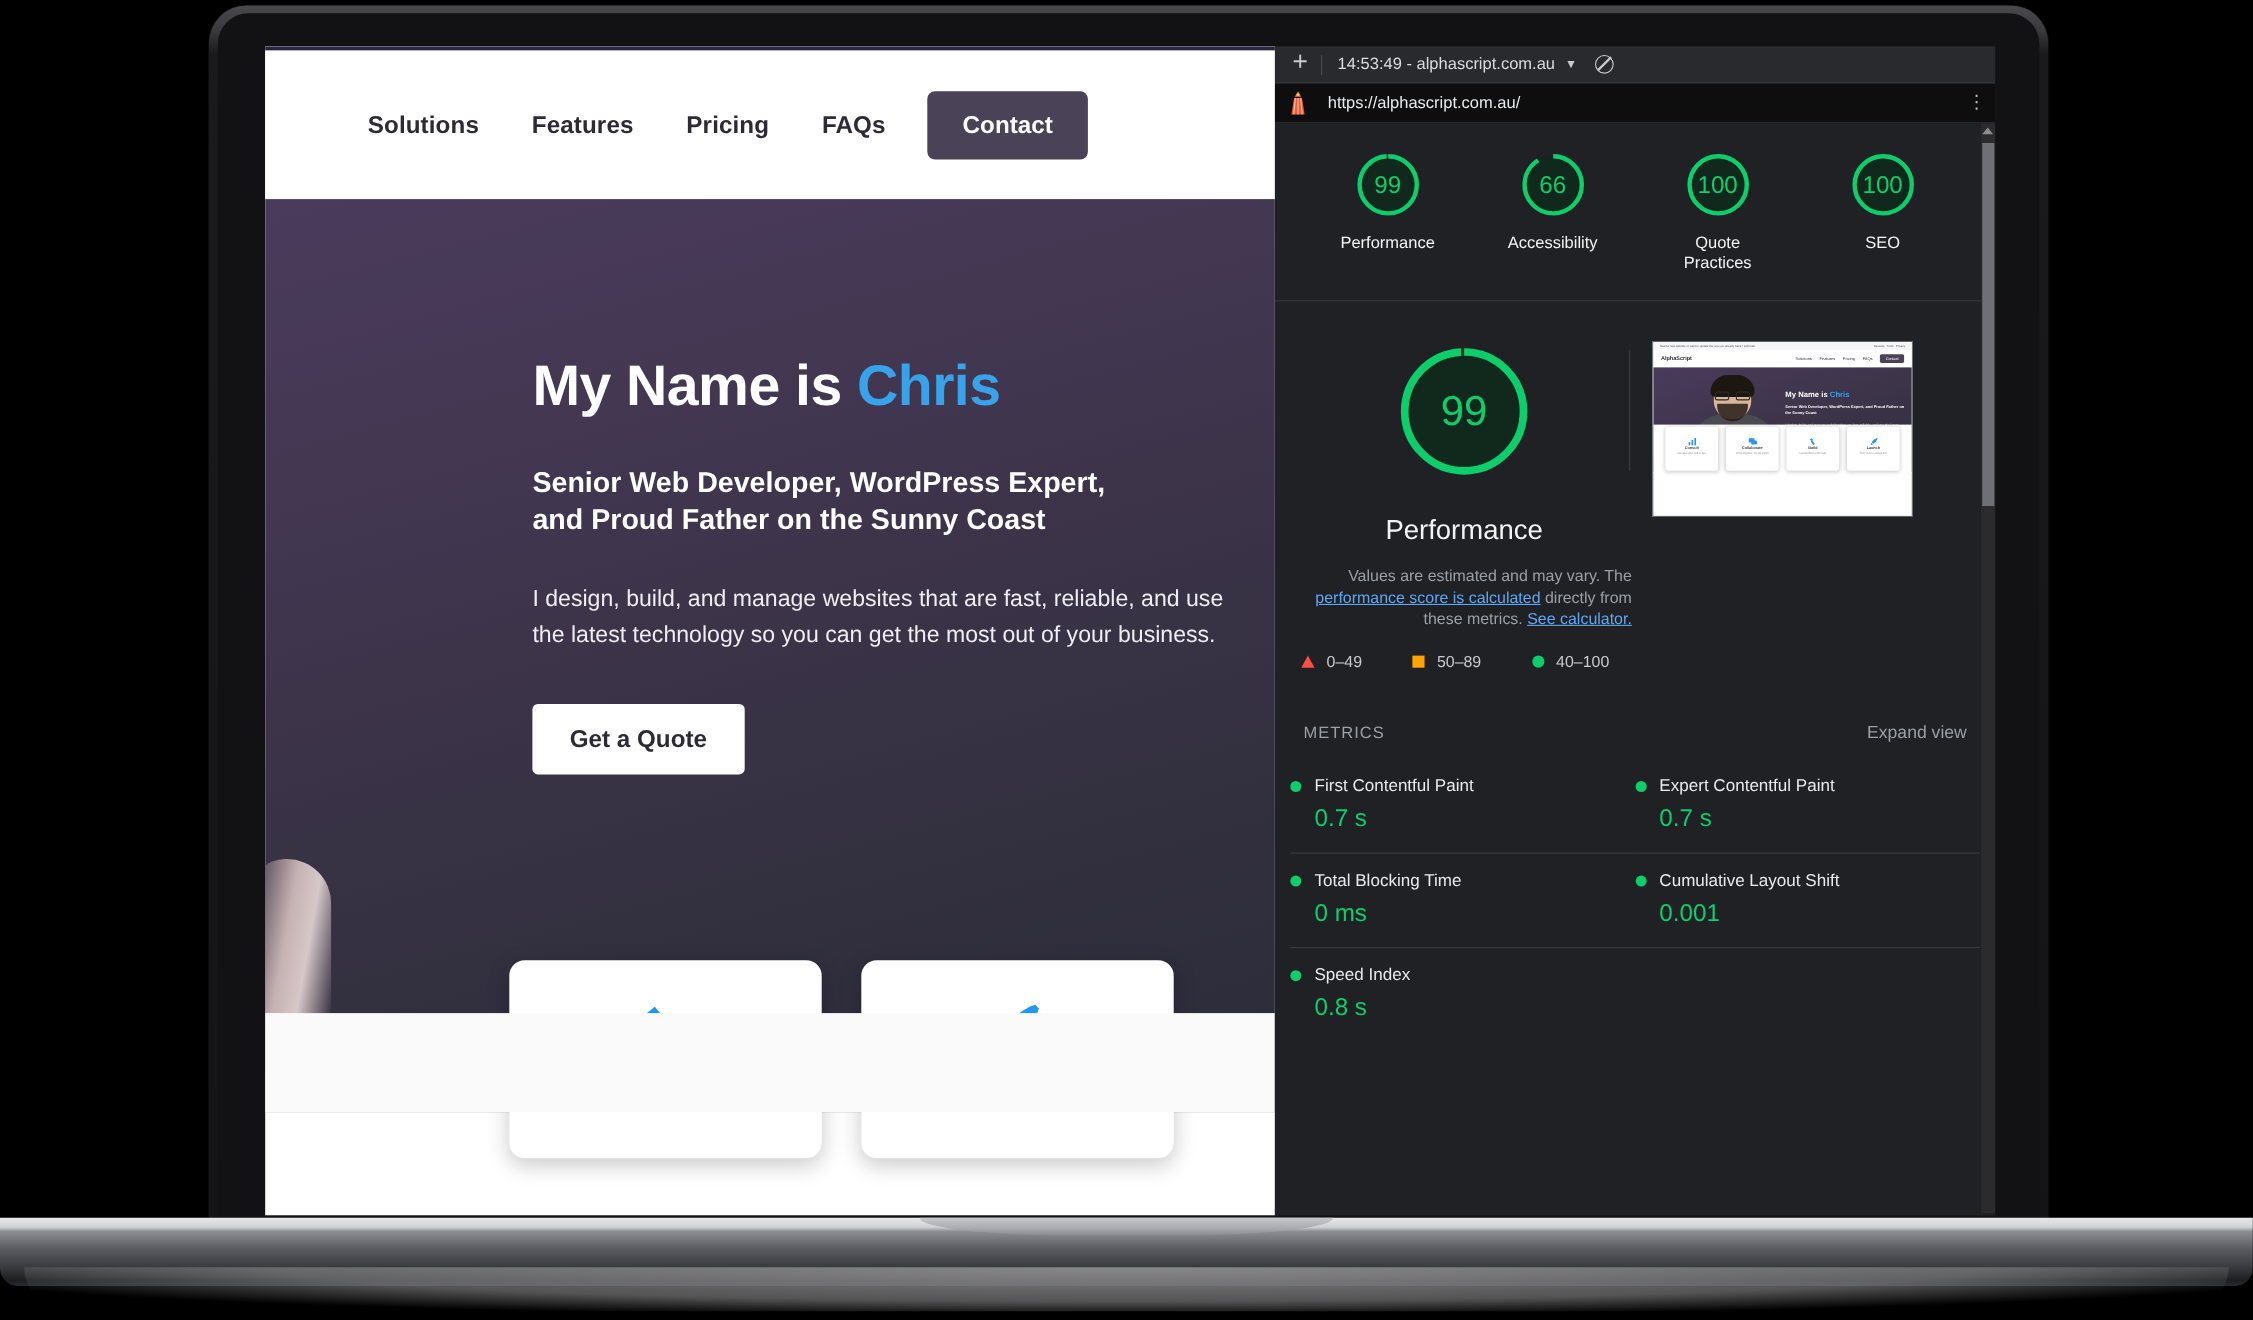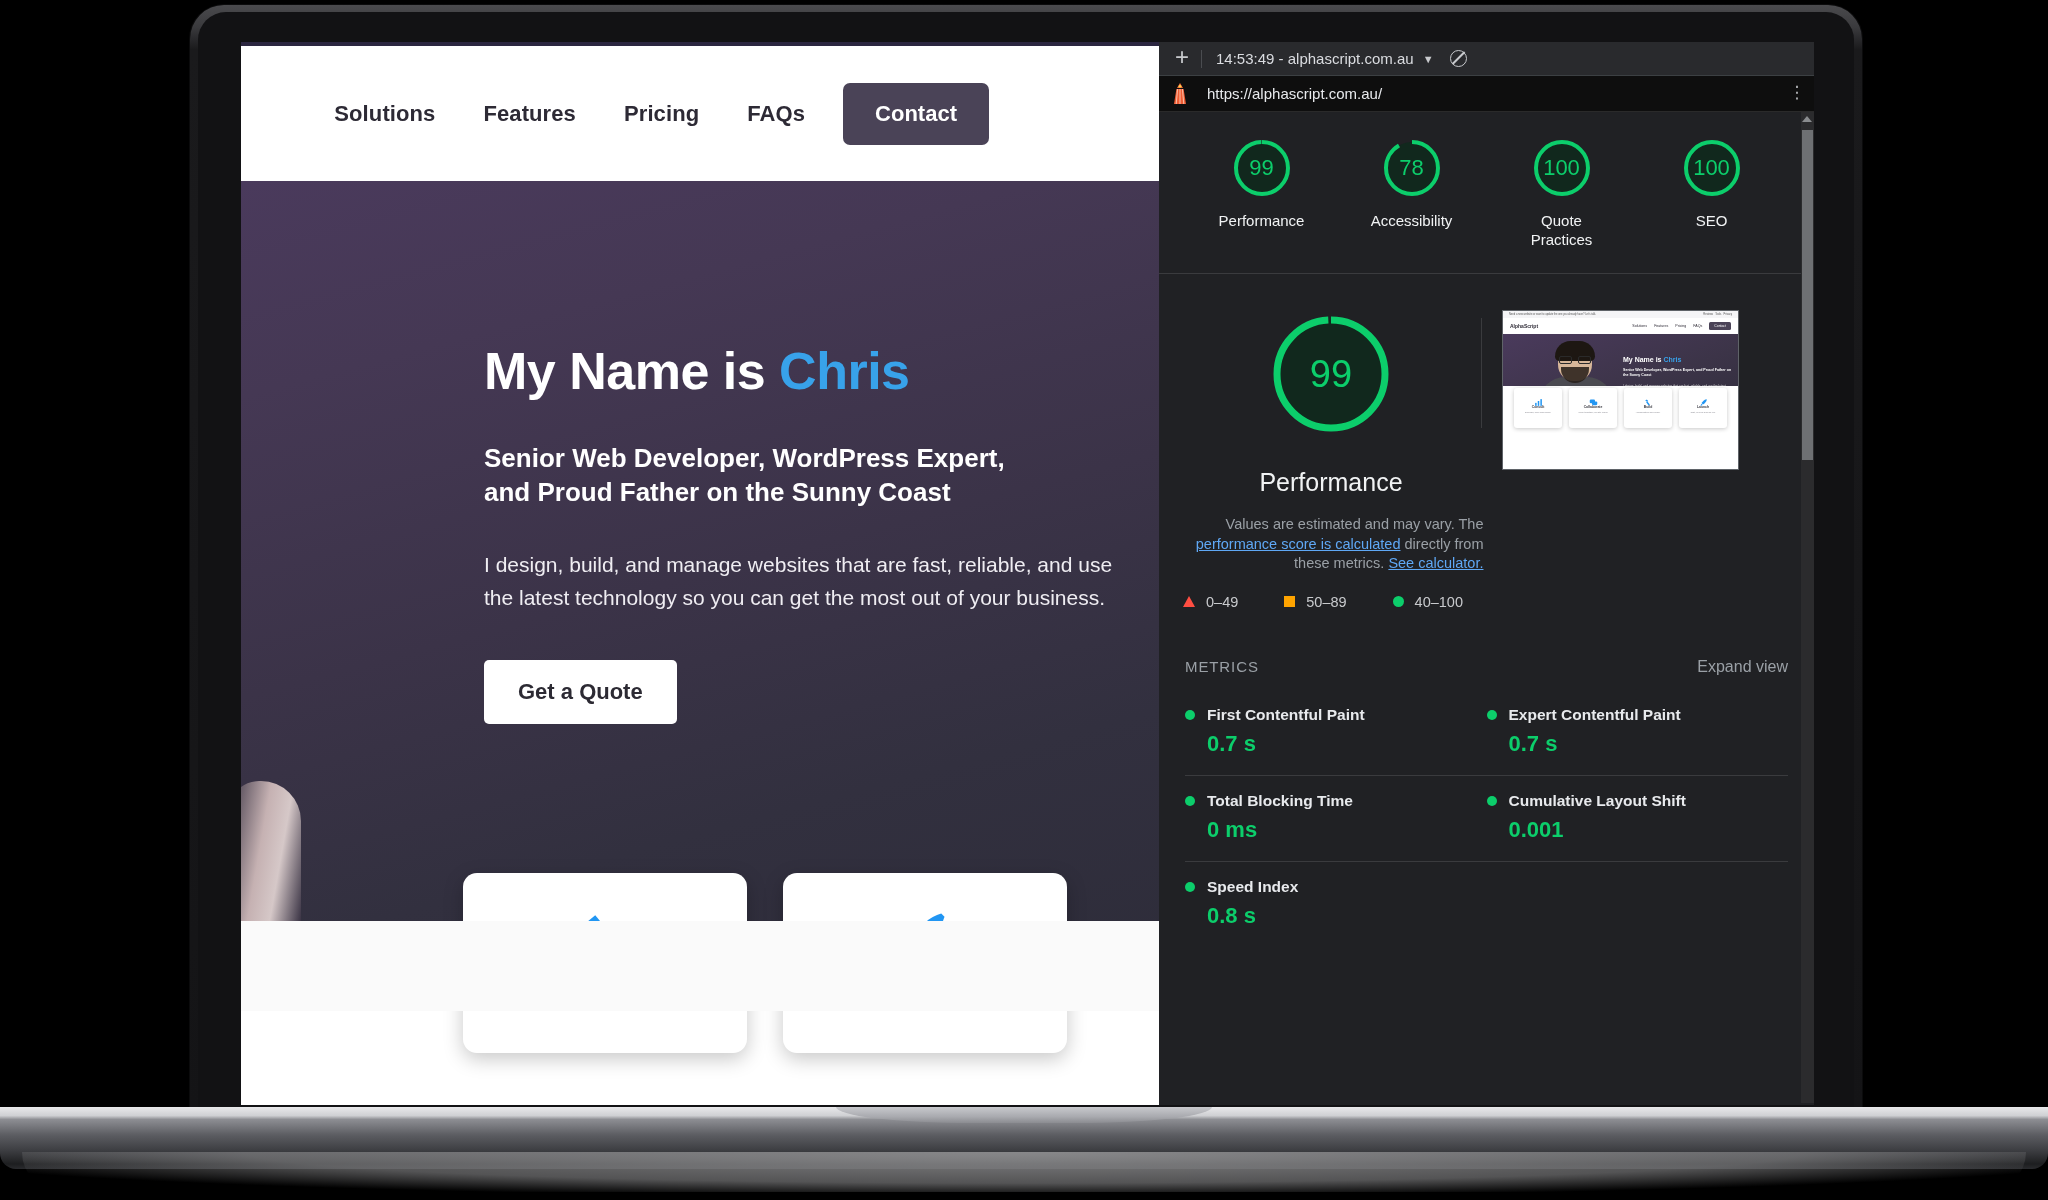--- a/index.html
+++ b/index.html
@@ -49,21 +49,21 @@
               padding:0 24px; cursor:pointer; }
   .nav-cta { font-size:22px; font-weight:700; color:#ffffff; background:#4a4357;
              padding:18px 32px; border-radius:7px; margin-left:14px; cursor:pointer; }
 
   #site-hero { position:relative; height:830px;
                background:linear-gradient(165deg,#4a3a5c 0%, #453854 20%, #3b3348 48%, #32303f 72%, #2d2c39 100%); }
   #hero-person { position:absolute; left:-12px; bottom:0; width:72px; height:230px;
                  background:linear-gradient(100deg,#3c3545 0%,#cdb8b8 38%,#ded0cf 58%,#3a3344 86%);
                  border-radius:30px 40px 0 0; opacity:.95; }
   #hero-text { position:absolute; left:243px; top:140px; width:640px; }
-  #hero-title { font-size:52px; font-weight:800; color:#fff; letter-spacing:-0.5px;margin-top:20px; }
+  #hero-title { font-size:52px; font-weight:800; color:#fff; letter-spacing:-0.5px; }
   #hero-title .accent { color:#38a2ea; }
   #hero-sub { margin-top:40px; font-size:26px; line-height:1.32; font-weight:700; color:#fff; }
   #hero-body { margin-top:38px; font-size:21px; line-height:1.58; color:#efedf2; font-weight:400; }
   #hero-cta { margin-top:46px; display:inline-block; background:#fff; color:#2c2a33;
               font-size:22px; font-weight:600; padding:19px 34px; border-radius:5px; cursor:pointer; }
 
   #feature-cards { position:absolute; left:222px; bottom:-42px; display:flex; gap:36px; }
   .feature-card { width:284px; height:180px; background:#fff; border-radius:14px;
                   box-shadow:0 6px 20px rgba(0,0,0,.22);
                   display:flex; flex-direction:column; align-items:center; padding-top:34px; cursor:pointer; }
@@ -169,21 +169,21 @@
   .legend-tri { width:0;height:0;border-left:6px solid transparent;border-right:6px solid transparent;
                 border-bottom:11px solid #ff4e42; margin-right:11px; }
   .legend-sq { width:11px;height:11px;background:#ffa400; margin-right:11px; }
   .legend-ci { width:11px;height:11px;background:#0cce6b;border-radius:50%; margin-right:11px; }
 
   #metrics-head { display:flex; justify-content:space-between; align-items:baseline;
                   padding:48px 26px 0 26px; }
   #metrics-title { font-size:15px; color:#9aa0a6; letter-spacing:.9px; }
   #metrics-expand { font-size:16px; color:#9aa0a6; cursor:pointer; }
   #metrics-grid { display:grid; grid-template-columns:1fr 1fr; 
-                  padding:0 26px; margin-top:14px;font-weight:bold; }
+                  padding:0 14px; margin-top:14px; }
   .metric { padding:16px 0 18px 0; border-bottom:1px solid #3a3b3e; }
   .metric.nb { border-bottom:none; }
   .metric-row { display:flex; align-items:center; }
   .metric-dot { width:10px;height:10px;border-radius:50%;background:#0cce6b; margin-right:12px; flex:0 0 auto; }
   .metric-name { font-size:15.5px; color:#e8eaed; }
   .metric-val { margin-top:7px; margin-left:22px; font-size:22px; color:#0cce6b; }
 </style>
 </head>
 <body>
 
@@ -292,21 +292,21 @@
             </div>
             <div class="score-label">Performance</div>
           </div>
 
           <div class="score-item">
             <div class="gauge">
               <svg width="64" height="64" viewBox="0 0 64 64">
                 <circle cx="32" cy="32" r="26" fill="#11281d"></circle>
                 <circle cx="32" cy="32" r="26" fill="none" stroke="#0cce6b" stroke-width="4" stroke-dasharray="148.7 163.4" stroke-linecap="butt"></circle>
               </svg>
-              <span class="gnum">78</span>
+              <span class="gnum">66</span>
             </div>
             <div class="score-label">Accessibility</div>
           </div>
 
           <div class="score-item">
             <div class="gauge">
               <svg width="64" height="64" viewBox="0 0 64 64">
                 <circle cx="32" cy="32" r="26" fill="#11281d"></circle>
                 <circle cx="32" cy="32" r="26" fill="none" stroke="#0cce6b" stroke-width="4"></circle>
               </svg>

